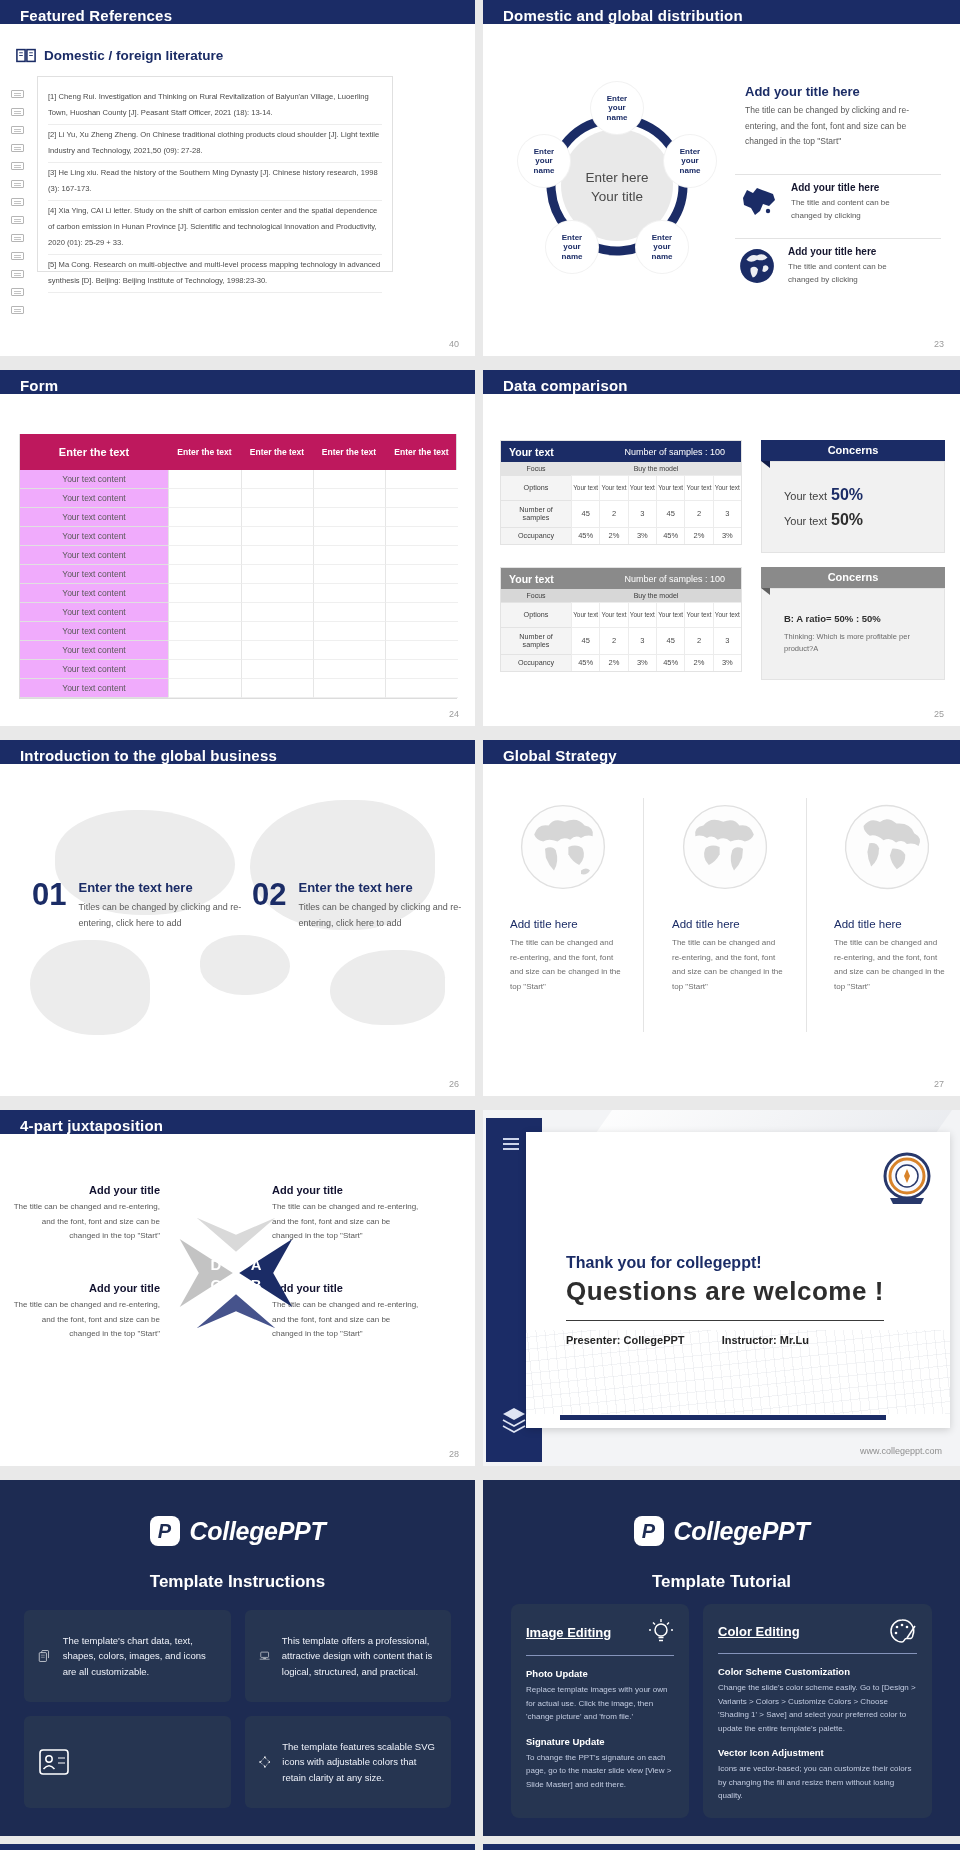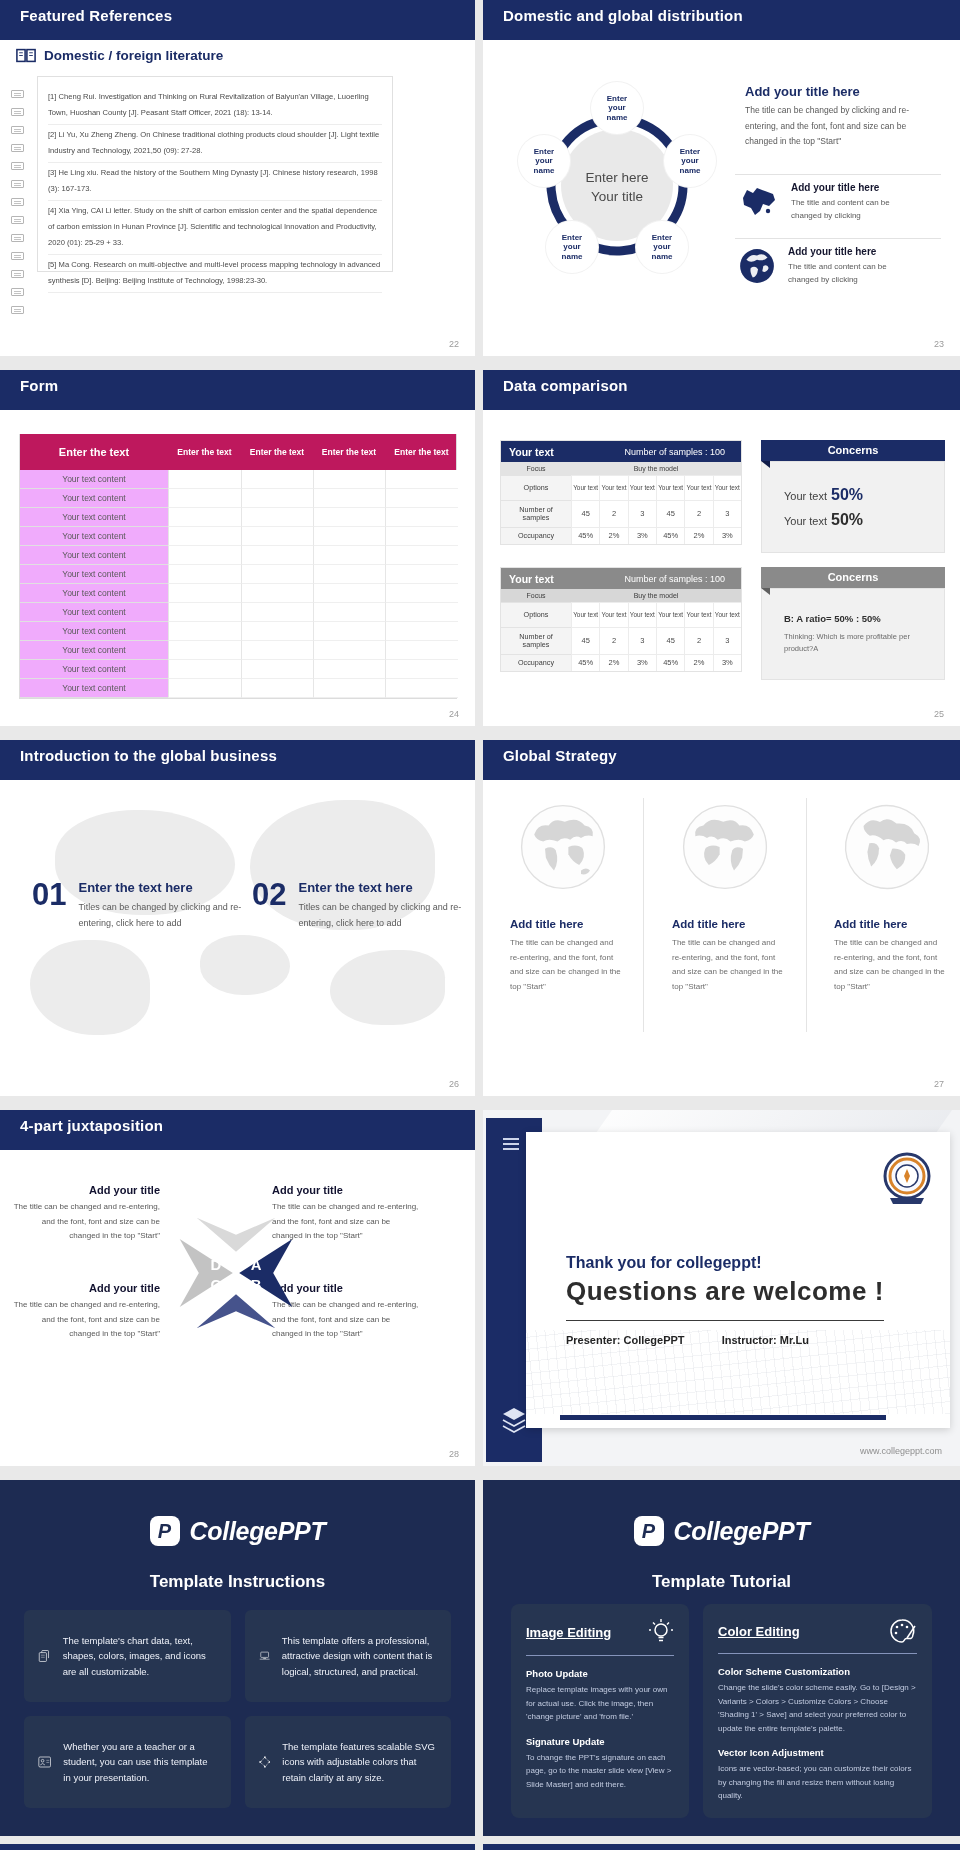--- a/index.html
+++ b/index.html
@@ -1,21 +1,21 @@
 <!DOCTYPE html>
 <html><head>
 <meta charset="utf-8">
 <style>
   * { margin:0; padding:0; box-sizing:border-box; }
   html,body { background:#e9e9e9; }
   .page { position:relative; width:960px; height:1850px; background:#e9e9e9;
           font-family:"Liberation Sans", sans-serif; overflow:hidden; }
   .slide { position:absolute; width:475px; height:356px; background:#fff; }
   .col2 { left:483px; width:477px; }
-  .titlebar { height:40px; background:#1b2c66; color:#fff; font-weight:bold;
+  .titlebar { height:24px; background:#1b2c66; color:#fff; font-weight:bold;
               font-size:15px; line-height:32px; padding-left:20px; letter-spacing:.2px; }
   .slide-num { position:absolute; right:16px; bottom:7px; font-size:9px; color:#9b9b9b; }
 
   
   .sec-head { position:absolute; left:16px; top:48px; display:flex; align-items:center; gap:8px;
               color:#1b2c66; font-weight:bold; font-size:13.5px;justify-content:center; }
   .ref-icons { position:absolute; left:11px; top:90px; display:flex; flex-direction:column; gap:10px; }
   .mini-doc { width:13px; height:8px; border:1px solid #b5b5b5; border-radius:1px; position:relative; background:#fff; }
   .mini-doc::after { content:""; position:absolute; left:2px; right:2px; top:2px;
                      border-top:1px solid #c3c3c3; box-shadow:0 2px 0 #c3c3c3; }
@@ -86,21 +86,21 @@
   .map-blob { position:absolute; background:#ececec; border-radius:46% 54% 50% 50%; }
   .gb-item { position:absolute; top:138px; display:flex; gap:12px; }
   .gb-num { font-size:31px; font-weight:bold; color:#1b2c66; line-height:34px; }
   .gb-text h4 { font-size:13px; color:#1b2c66; margin-top:2px; }
   .gb-text p { font-size:9px; color:#595959; line-height:15.5px; margin-top:5px; }
 
   
   .gs-sep { position:absolute; top:58px; height:234px; border-left:1px solid #e4e4e4; }
   .gs-col { position:absolute; top:62px; width:146px; }
   .gs-col svg.globe { display:block; margin:0 auto; width:90px; height:90px; }
-  .gs-col h4 { margin:26px 0 0 20px; font-size:11.5px; font-weight:bold; color:#1b2c66; }
+  .gs-col h4 { margin:26px 0 0 20px; font-size:11.5px; font-weight:normal; color:#1b2c66; }
   .gs-col p { margin:6px 0 0 20px; width:112px; font-size:8px; color:#6e6e6e; line-height:14.5px; }
 
   
   .jx { position:absolute; width:150px; }
   .jx h4 { font-size:11px; color:#121230; }
   .jx p { font-size:8px; color:#595959; line-height:14.5px; margin-top:4px; }
   .jx.r { text-align:right; }
   .jx-art { position:absolute; left:166px; top:78px; }
 
   
@@ -185,21 +185,21 @@
         <i class="mini-doc"></i>
       <i class="mini-doc"></i>
     </div>
     <div class="ref-box">
       <div class="ref-item">[1] Cheng Rui. Investigation and Thinking on Rural Revitalization of Baiyun'an Village, Luoerling Town, Huoshan County [J]. Peasant Staff Officer, 2021 (18): 13-14.</div>
       <div class="ref-item">[2] Li Yu, Xu Zheng Zheng. On Chinese traditional clothing products cloud shoulder [J]. Light textile Industry and Technology, 2021,50 (09): 27-28.</div>
       <div class="ref-item">[3] He Ling xiu. Read the history of the Southern Ming Dynasty [J]. Chinese history research, 1998 (3): 167-173.</div>
       <div class="ref-item">[4] Xia Ying, CAI Li letter. Study on the shift of carbon emission center and the spatial dependence of carbon emission in Hunan Province [J]. Scientific and technological Innovation and Productivity, 2020 (01): 25-29 + 33.</div>
       <div class="ref-item">[5] Ma Cong. Research on multi-objective and multi-level process mapping technology in advanced synthesis [D]. Beijing: Beijing Institute of Technology, 1998:23-30.</div>
     </div>
-    <div class="slide-num">22</div>
+    <div class="slide-num">40</div>
   </section>
 
   <section class="slide col2" style="top:0">
     <div class="titlebar">Domestic and global distribution</div>
     <div class="diagram">
       <div class="d-gray"></div>
       <svg class="d-ring" width="150" height="150">
         <circle cx="75" cy="75" r="66" fill="none" stroke="#1b2c66" stroke-width="9" stroke-dasharray="52 30.9" transform="rotate(-4.6 75 75)"></circle>
       </svg>
       <div class="d-node" style="left:108px;top:50px">
@@ -590,21 +590,20 @@
         <p>This template offers a professional, attractive design with content that is logical, structured, and practical.</p>
       </div>
       <div class="card">
         <svg width="32" height="28" viewBox="0 0 32 28">
           <rect x="2" y="2" width="28" height="24" rx="3" fill="none" stroke="#fff" stroke-width="1.6"></rect>
           <circle cx="11" cy="11" r="3.2" fill="none" stroke="#fff" stroke-width="1.5"></circle>
           <path d="M5.5,21 q5.5,-6.5 11,0" fill="none" stroke="#fff" stroke-width="1.5"></path>
           <line x1="20" y1="10" x2="27" y2="10" stroke="#fff"></line>
             <line x1="20" y1="15" x2="27" y2="15" stroke="#fff"></line>
         </svg>
-        <p>Whether you are a teacher or a student, you can use this template in your presentation.</p>
       </div>
       <div class="card">
         <svg width="30" height="30" viewBox="0 0 30 30">
           <circle cx="15" cy="15" r="9" fill="none" stroke="#fff" stroke-width="1.5" stroke-dasharray="4 3"></circle>
           <rect x="13" y="1" width="4" height="4" fill="#fff"></rect>
             <rect x="13" y="25" width="4" height="4" fill="#fff"></rect>
           <rect x="1" y="13" width="4" height="4" fill="#fff"></rect>
             <rect x="25" y="13" width="4" height="4" fill="#fff"></rect>
         </svg>
         <p>The template features scalable SVG icons with adjustable colors that retain clarity at any size.</p>

